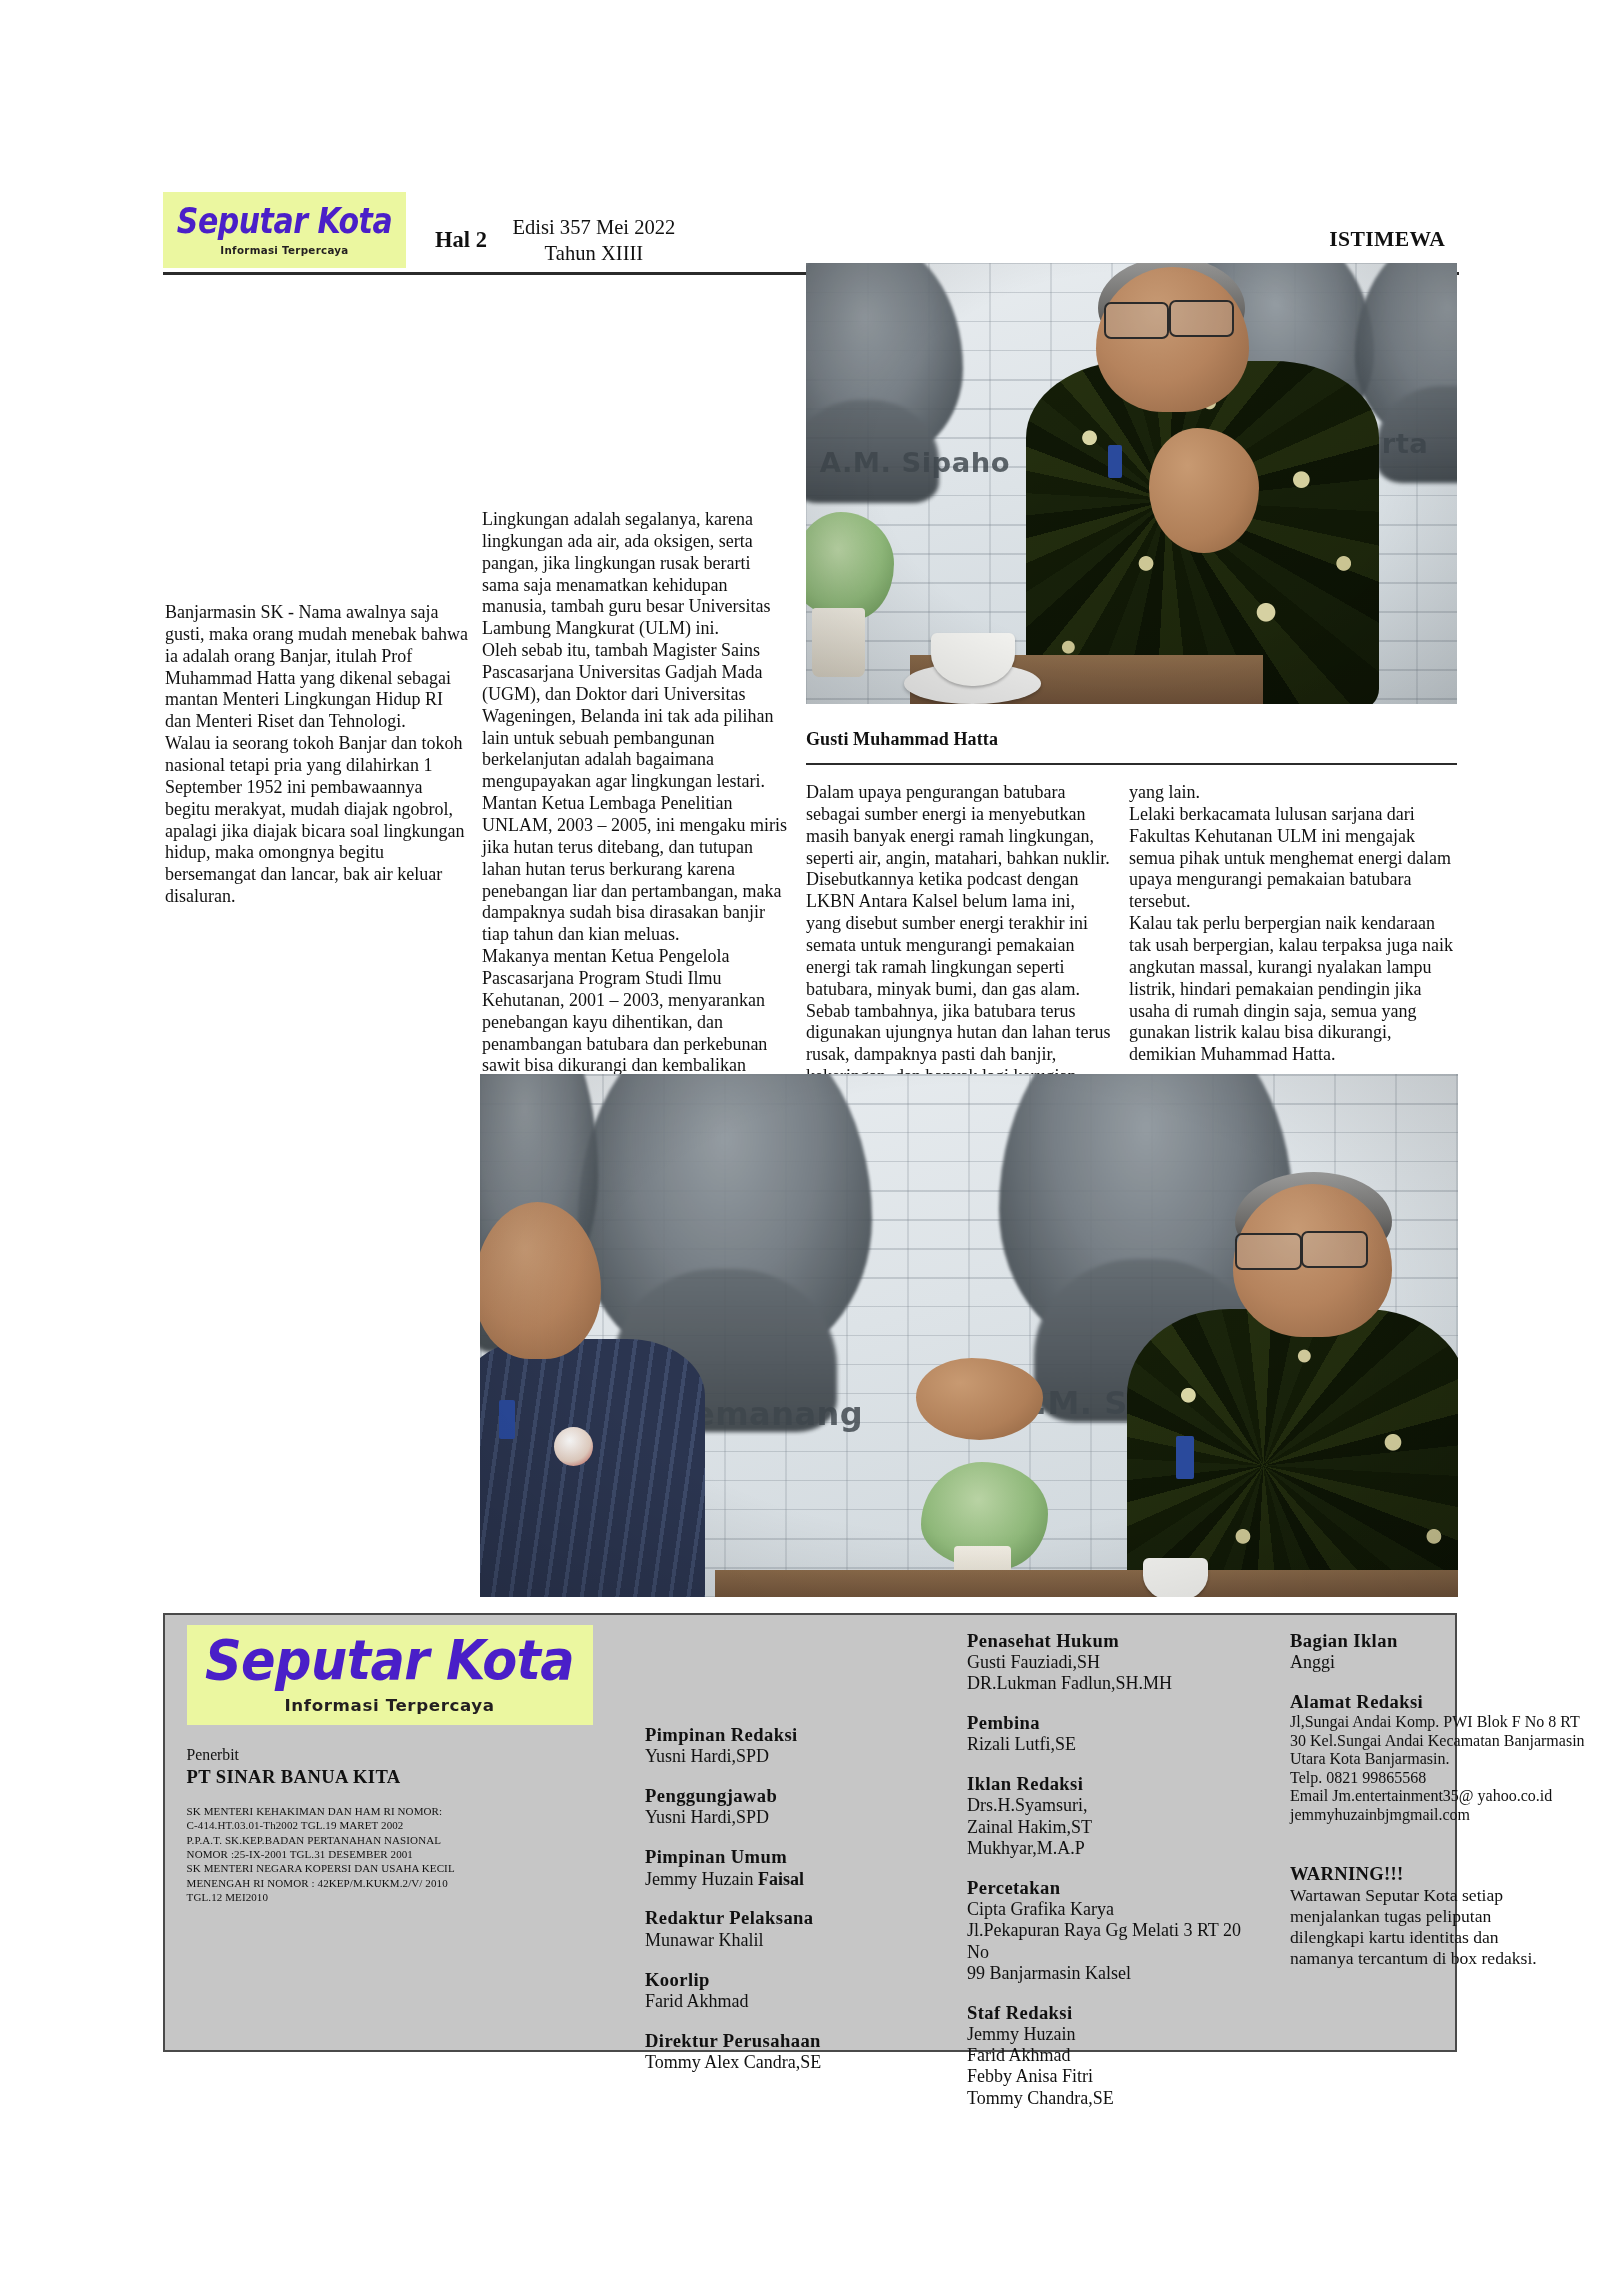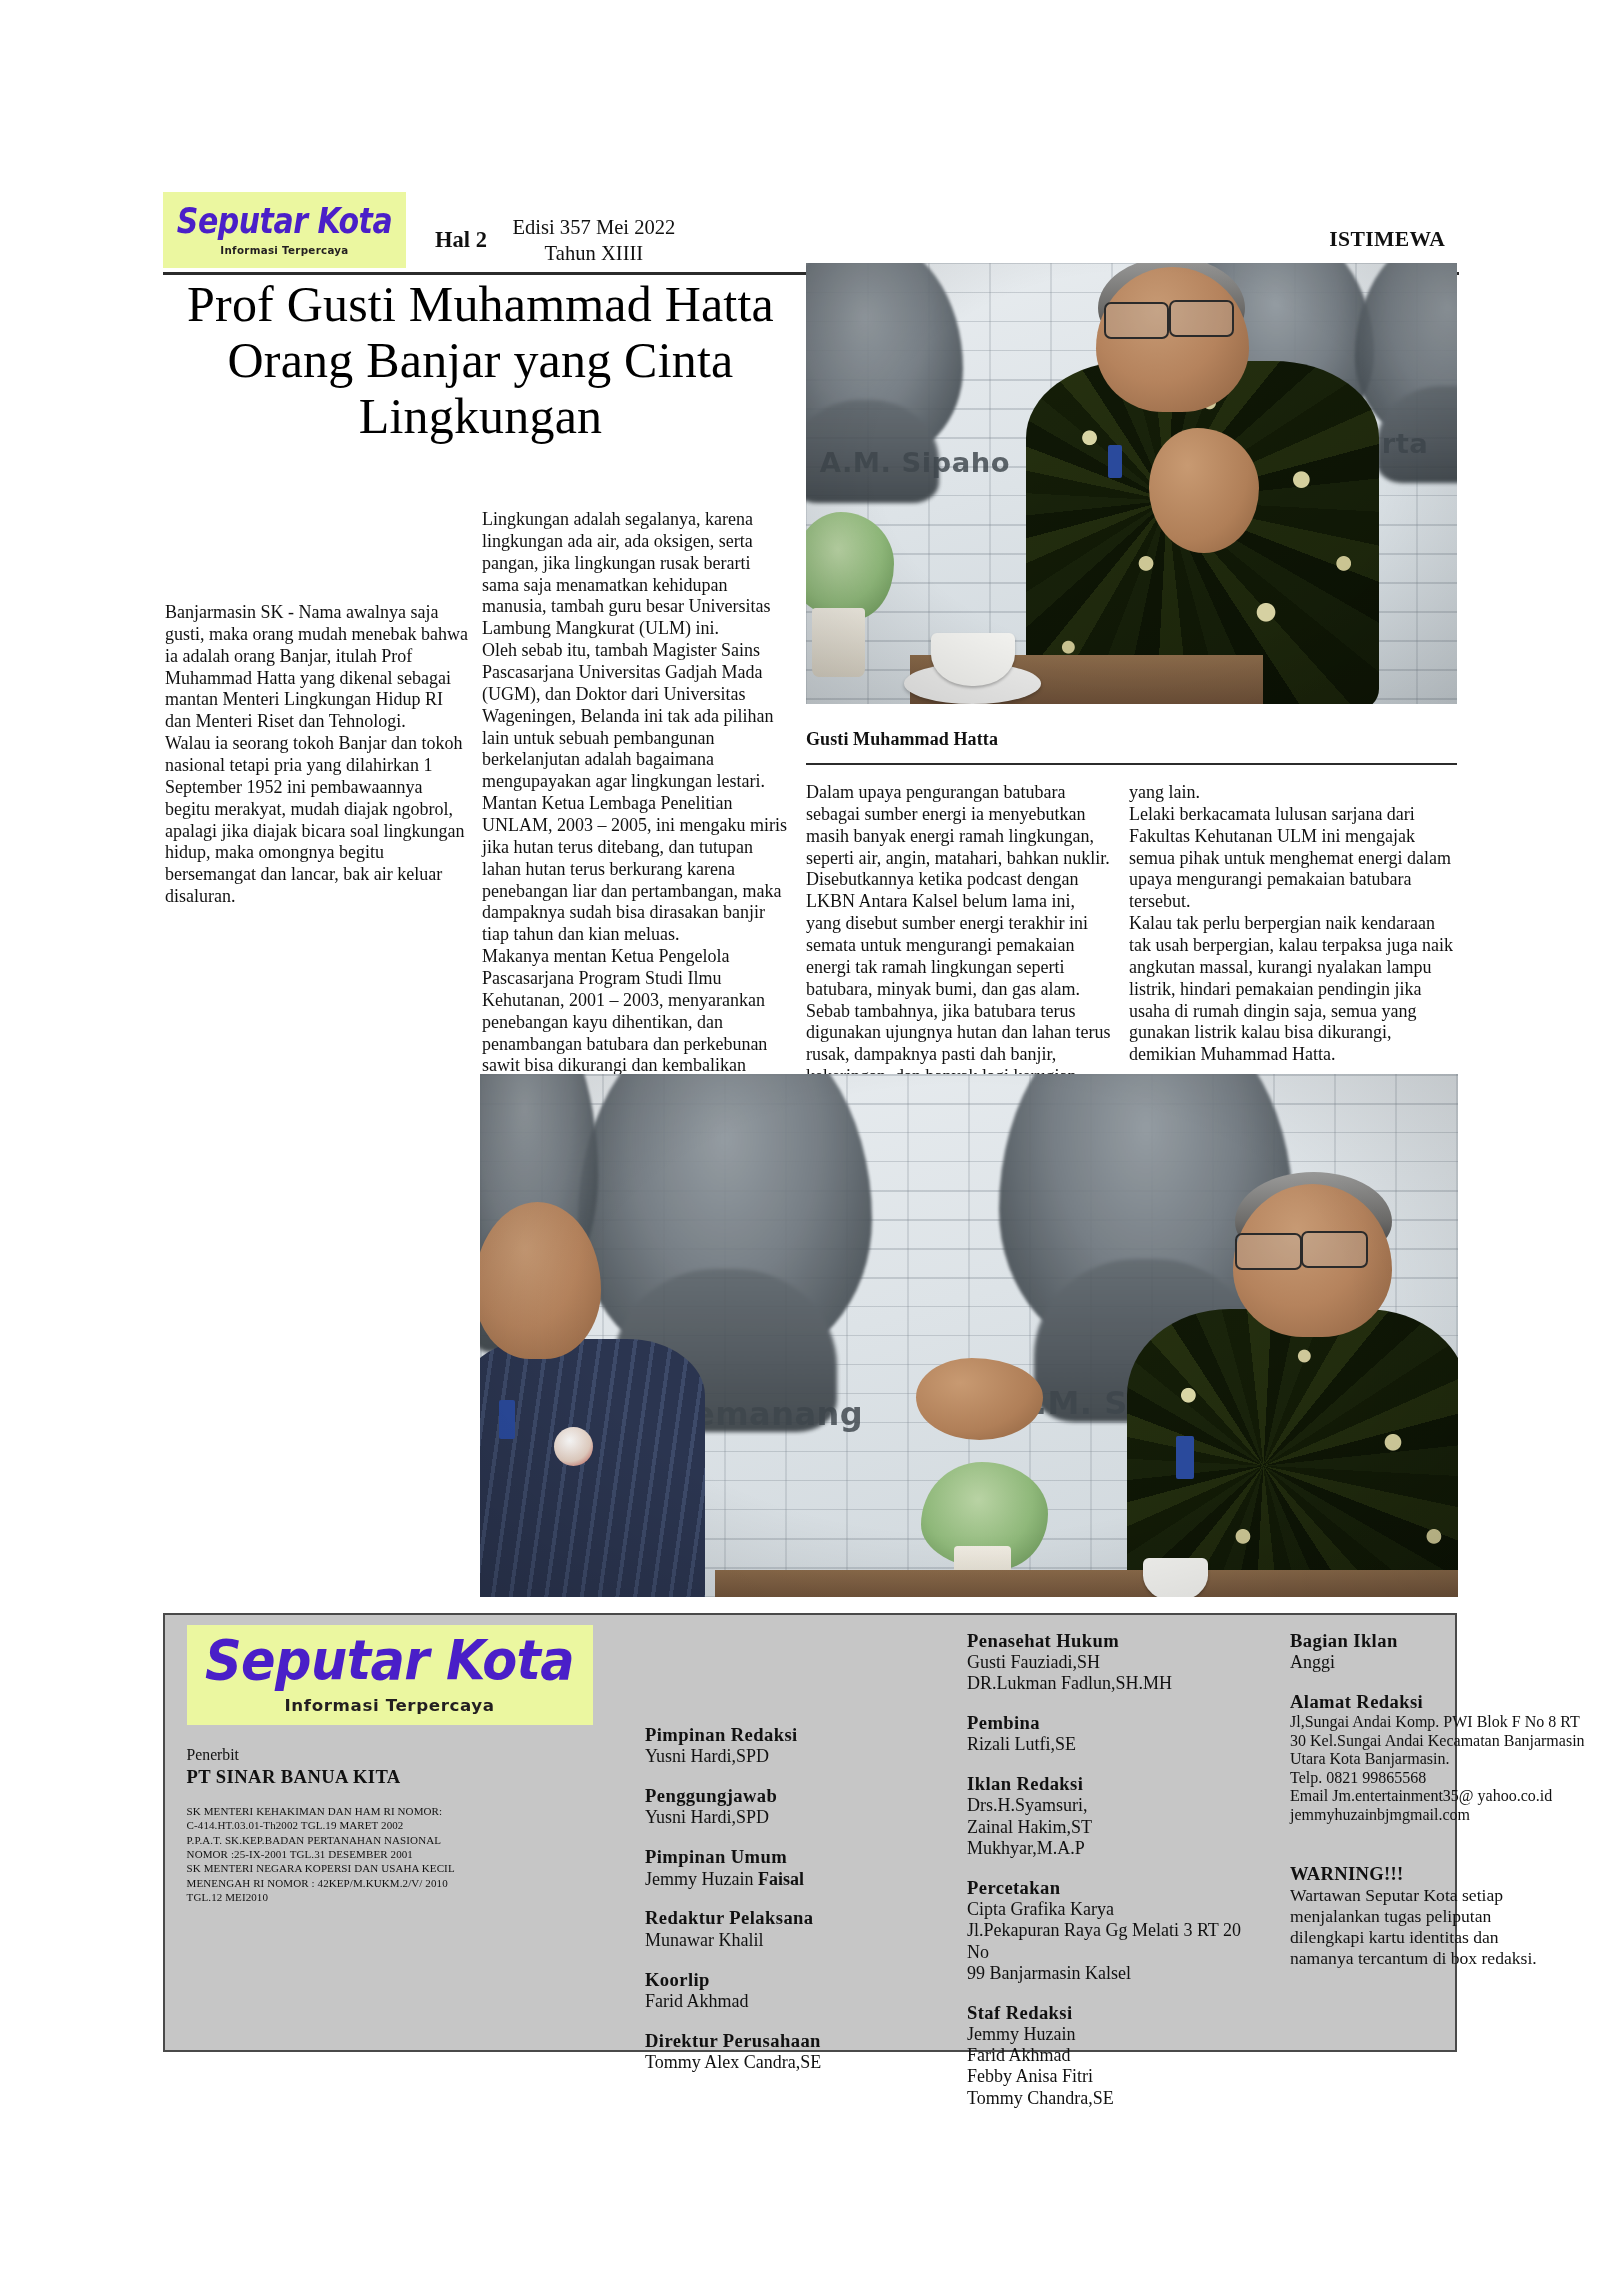--- a/index.html
+++ b/index.html
@@ -378,21 +378,20 @@
     </div>
     <div class="hal">Hal 2</div>
     <div class="edisi">
       <div>Edisi 357 Mei 2022</div>
       <div>Tahun XIIII</div>
     </div>
     <div class="istimewa">ISTIMEWA</div>
   </div>
   <div class="rule-top"></div>
 
-  <div class="headline">Prof Gusti  Muhammad Hatta Orang Banjar yang Cinta Lingkungan</div>
 
   <div class="photo" id="photo1">
     <div class="ph-wall"></div>
     <div class="ph-mural" style="left:-39px; top:-25.5px; width:196px; height:225px;"></div>
     <div class="ph-mural" style="left:372px; top:-35px; width:196px; height:216px;"></div>
     <div class="ph-mural" style="left:549px; top:-29px; width:186px; height:211px;"></div>
     <div class="ph-wall-text" style="left:13.7px; top:184px; font-size:27.4px;">A.M. Sipaho</div>
     <div class="ph-wall-text" style="left:535px; top:165px; font-size:27.4px;">Karta</div>
     <div class="ph-plant" style="left:-13.7px; top:249px; width:102px; height:108px;"></div>
     <div class="ph-pot" style="left:5.9px; top:345px; width:53px; height:69px;"></div>

